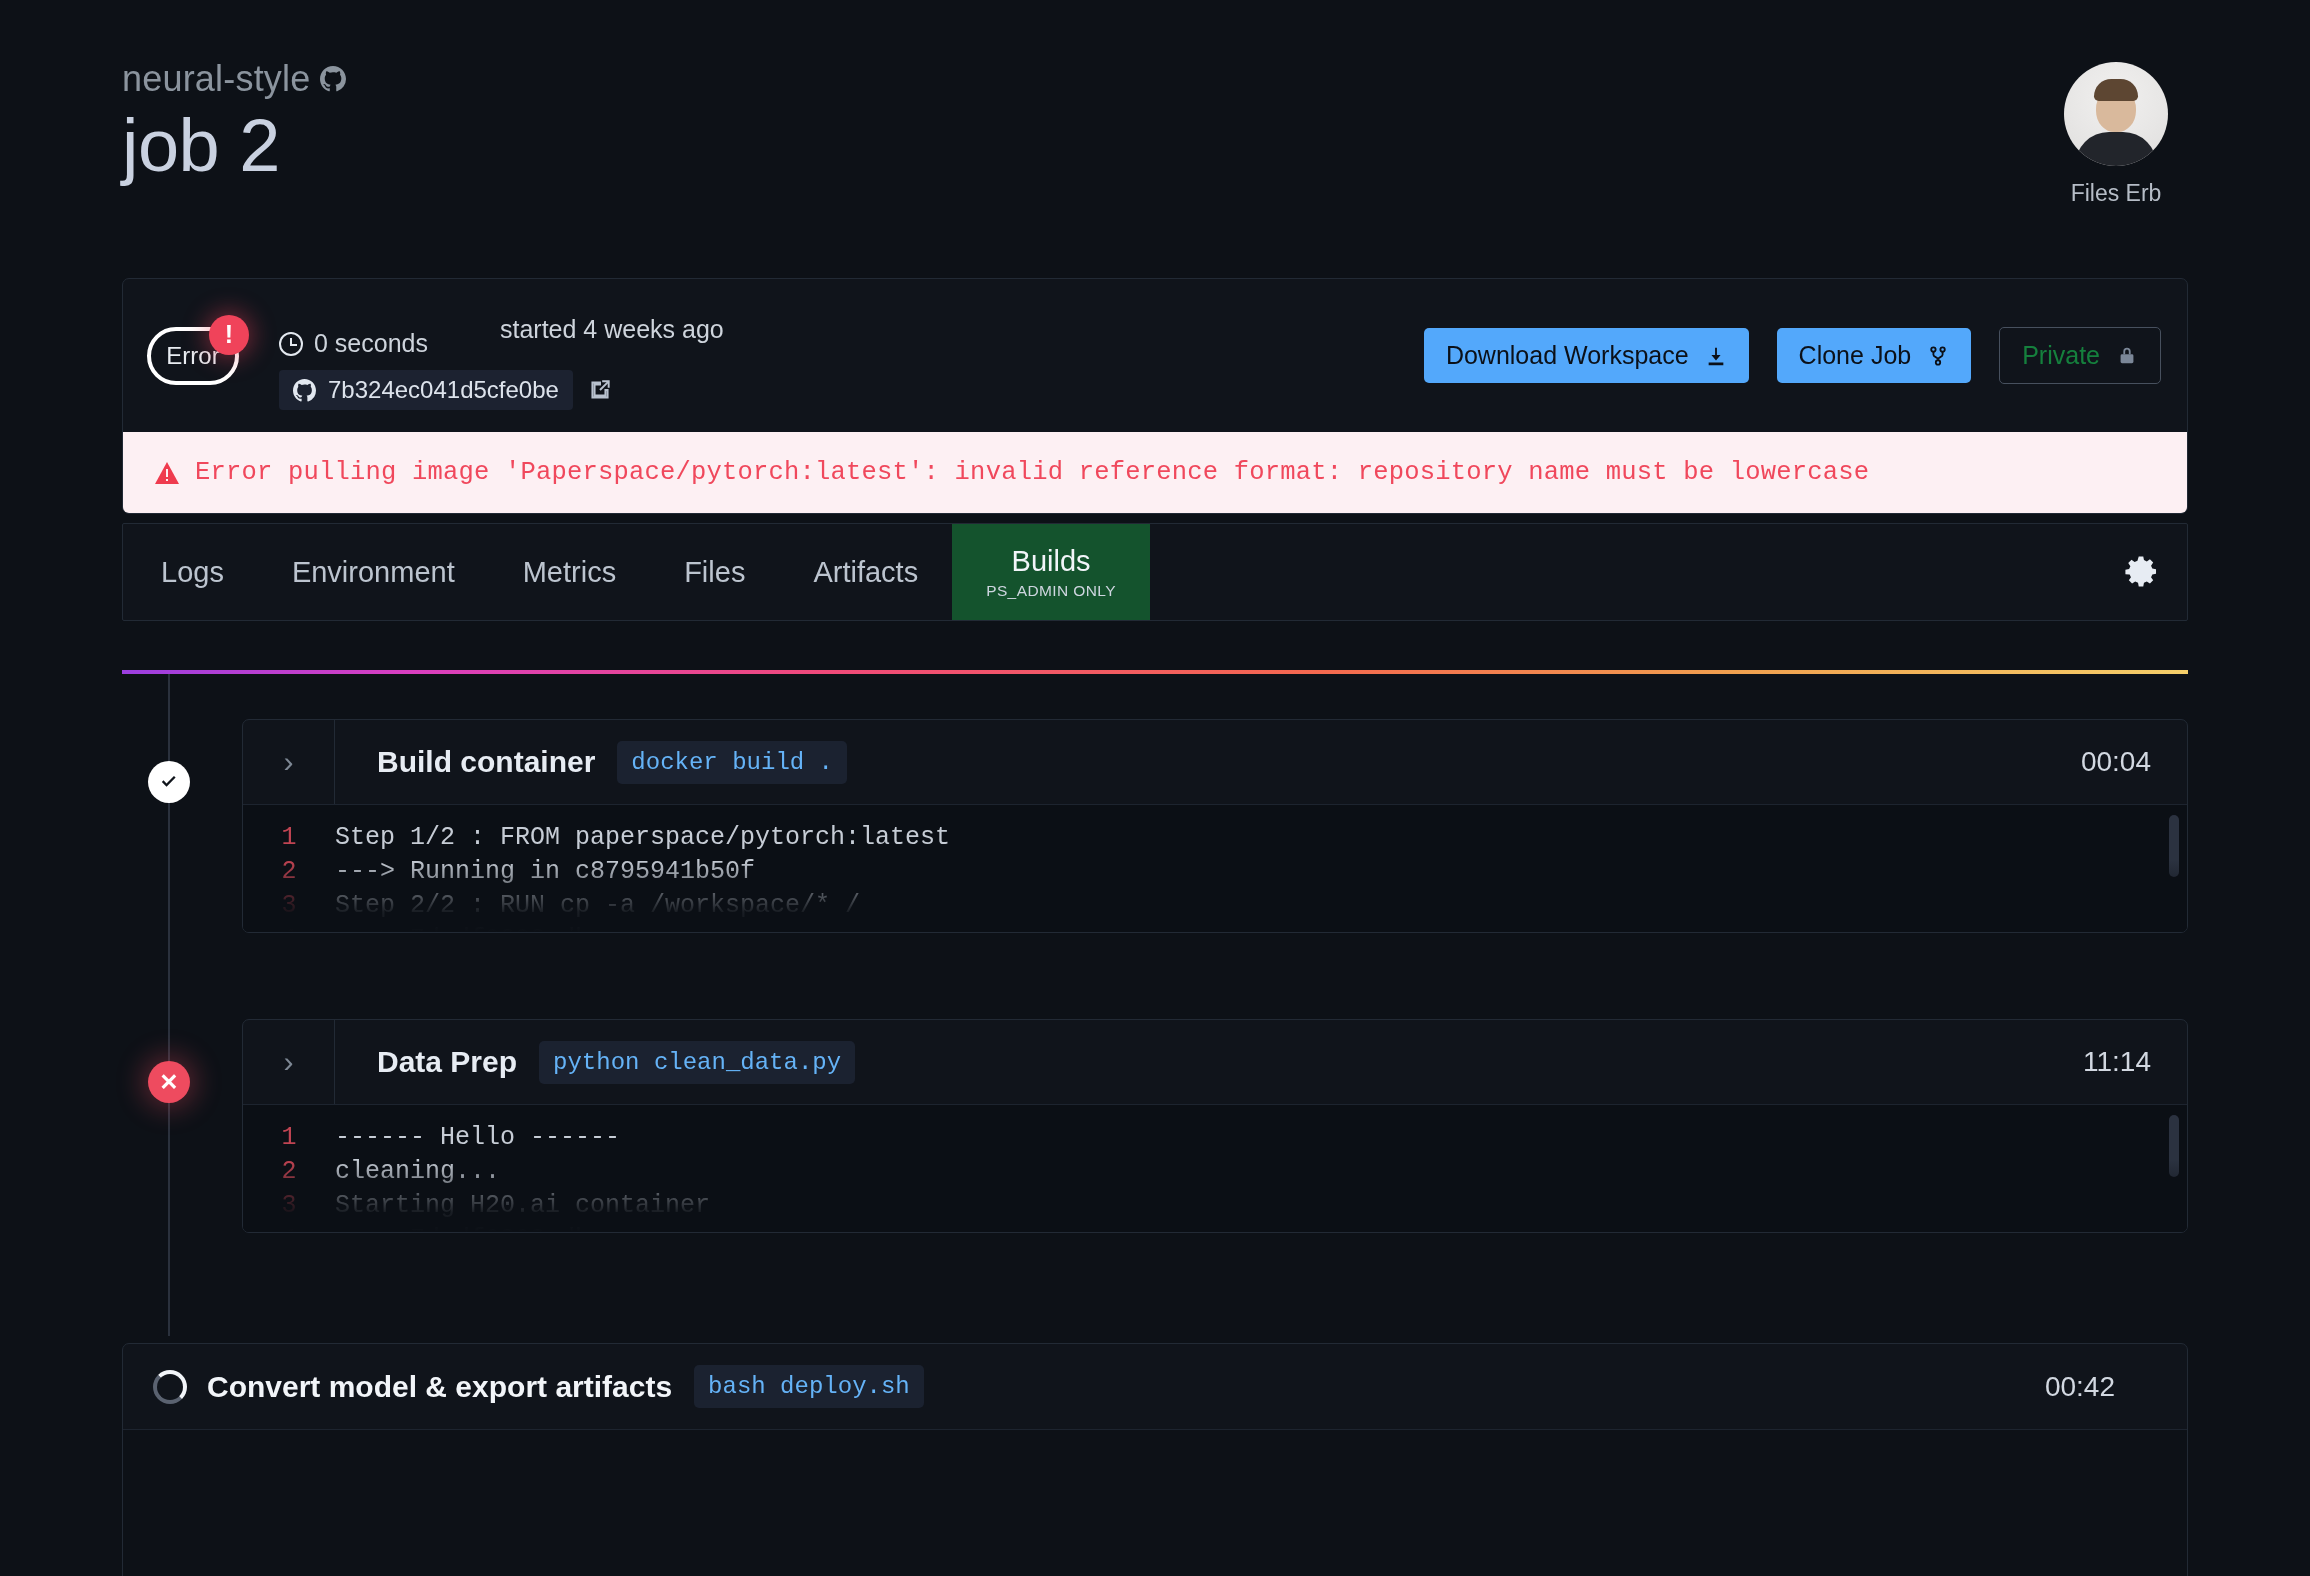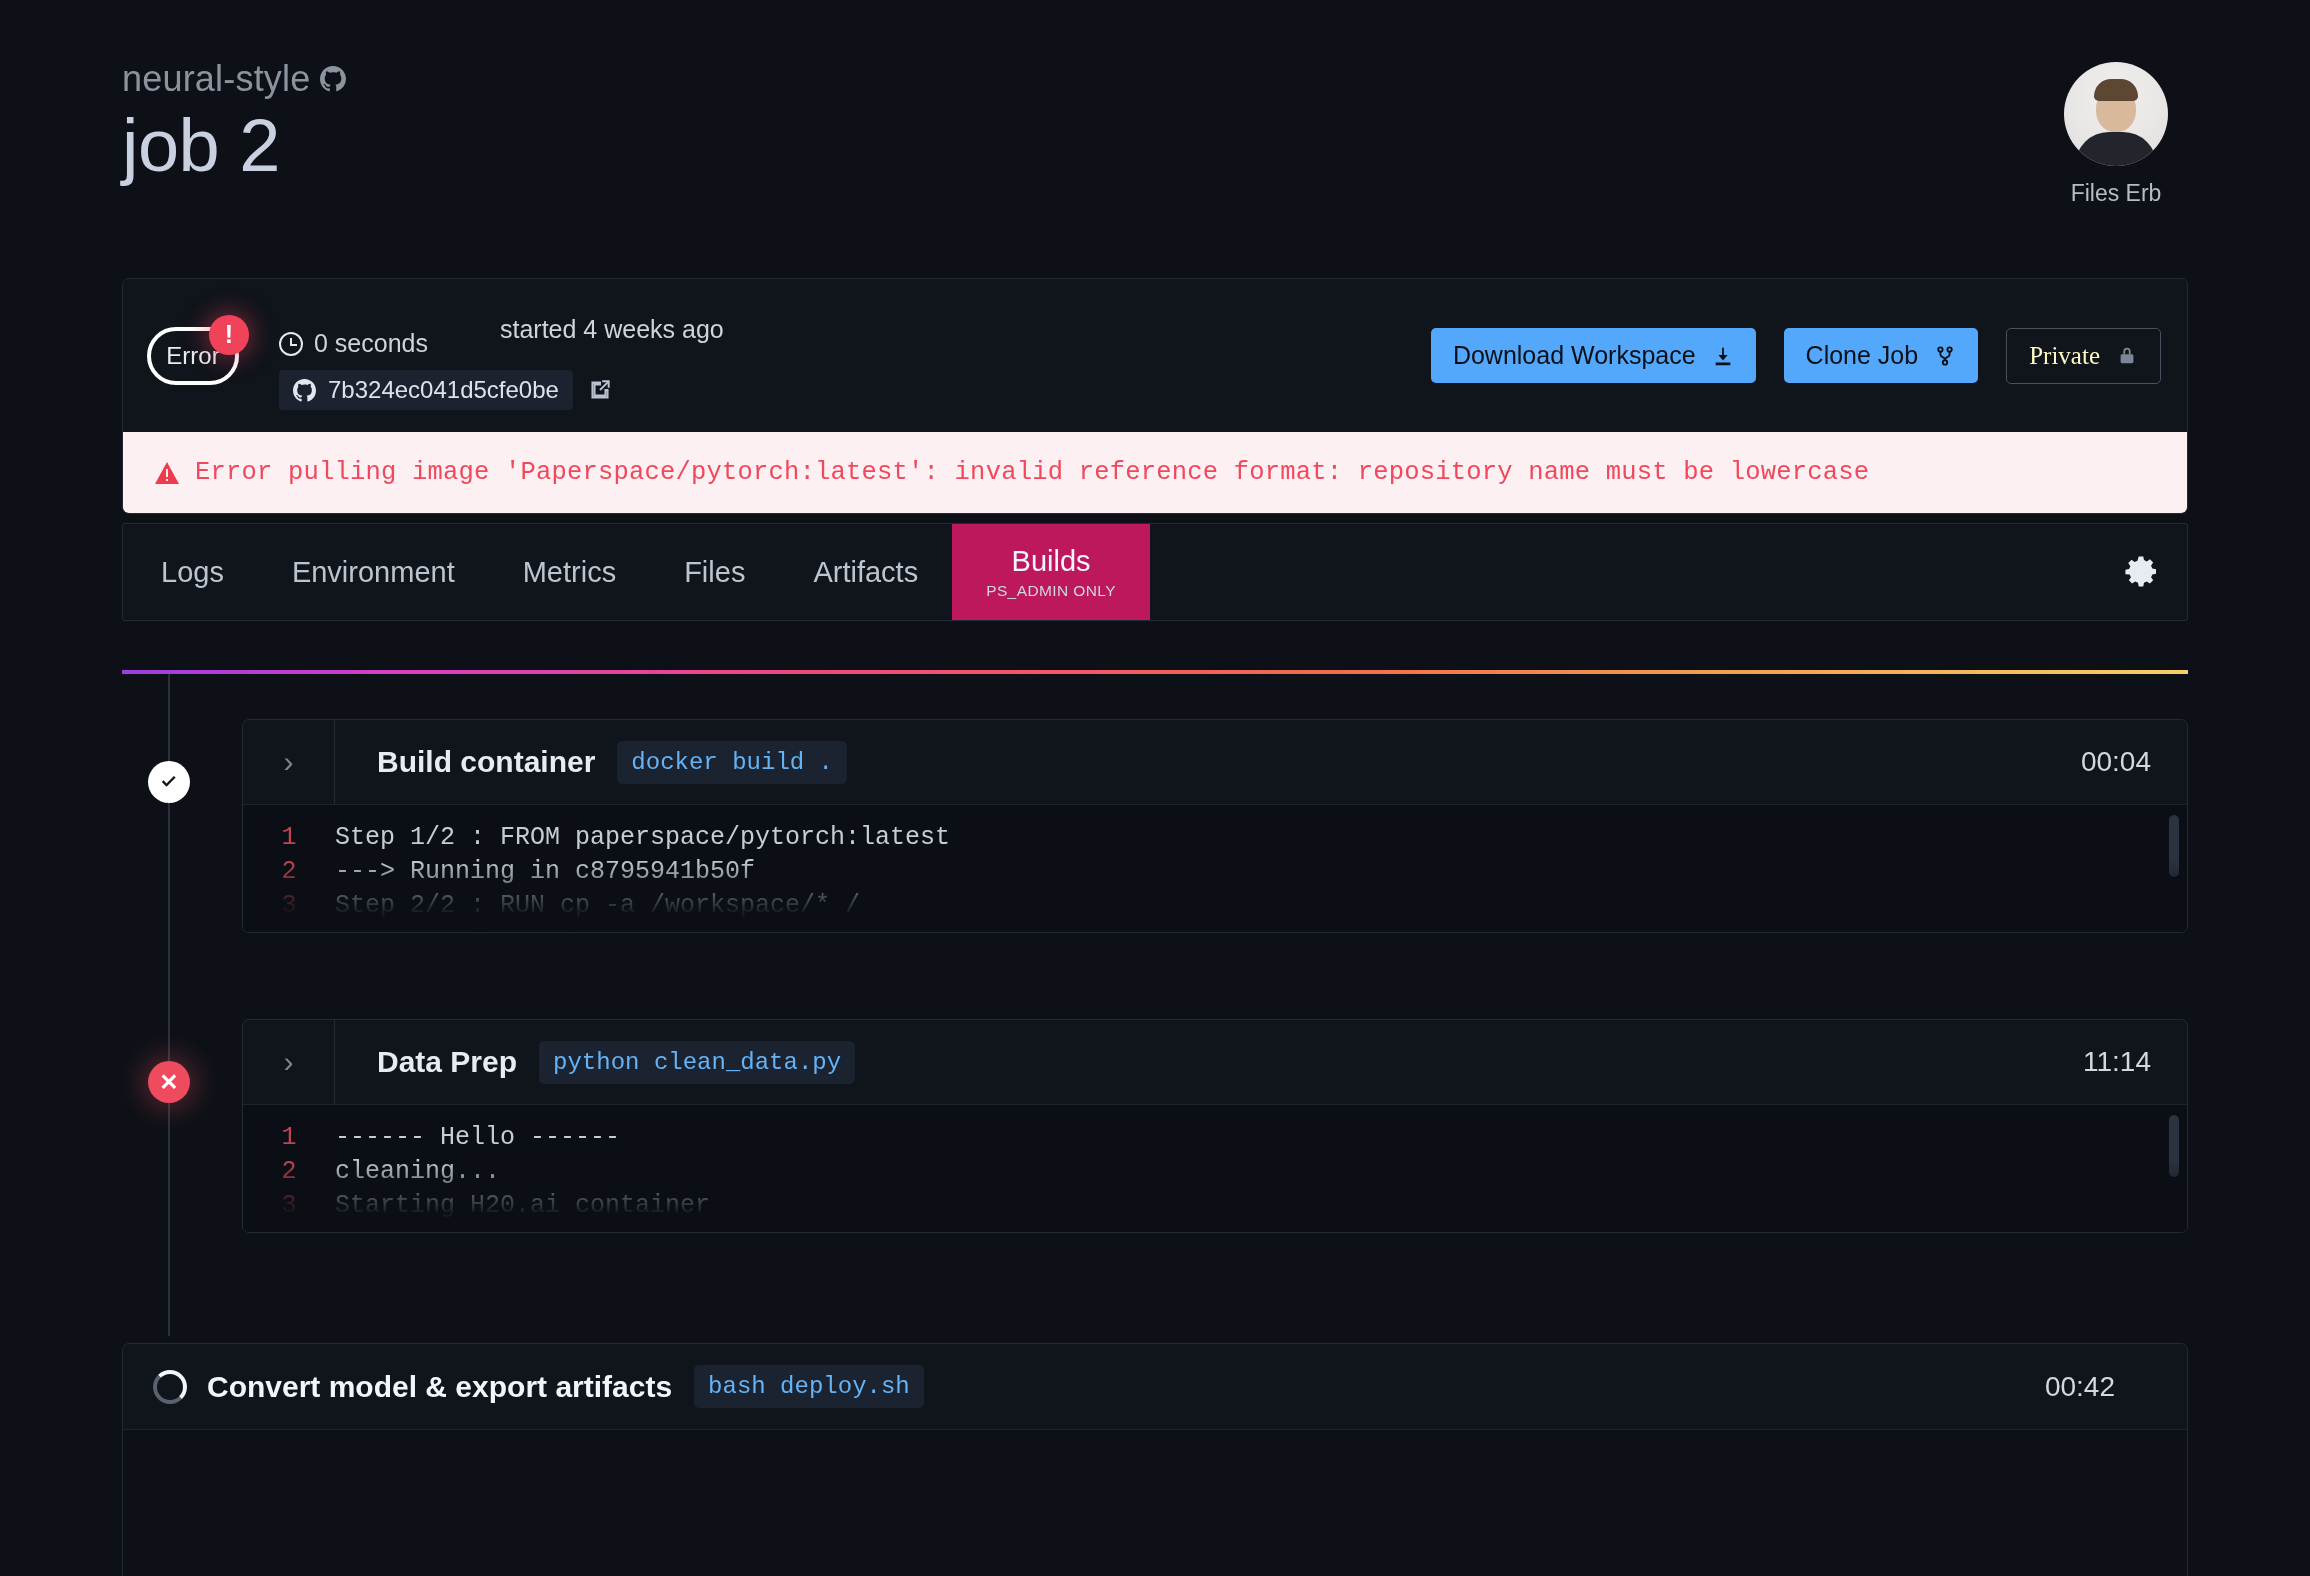--- a/index.html
+++ b/index.html
@@ -58,36 +58,36 @@
   .commit-chip { display: flex; align-items: center; gap: 12px; background: #1c2230;
                  border-radius: 4px; padding: 6px 14px; }
   .gh-small { width: 23px; height: 23px; fill: #e2e8f0; display: block; }
   .commit-hash { font-size: 24px; color: #dde3ec; }
   .ext-link { width: 26px; height: 26px; fill: none; stroke: #b9c2cf; stroke-width: 1.8; }
 
   .actions { margin-left: auto; display: flex; align-items: center; gap: 28px; }
   .btn { display: flex; align-items: center; gap: 16px; font-size: 25px; border-radius: 5px;
          padding: 13px 22px; border: none; cursor: pointer; }
   .btn-primary { background: #53a8fb; color: #0b1018; }
-  .btn-ghost { background: transparent; color: #fef9c3; border: 1.6px solid #47505e; font-family: Liberation Serif, serif; }
+  .btn-ghost { background: transparent; color: #15803d; border: 1.6px solid #47505e; }
   .ico { width: 22px; height: 24px; display: block; }
 
   .err-banner { background: #fdf0f3; padding: 26px 32px; display: flex; align-items: center; gap: 16px; }
   .err-tri { width: 24px; height: 22px; fill: #ef3b4e; flex: none; }
   .err-msg { font-family: "Liberation Mono", monospace; font-size: 25.5px; color: #f0485c;
              white-space: nowrap; letter-spacing: .2px; }
 
   
   .tabbar { position: absolute; left: 122px; top: 523px; width: 2066px; height: 98px;
             background: #10141b; border: 1px solid #222a35; border-radius: 2px;
             display: flex; align-items: stretch; }
   .tab { display: flex; align-items: center; justify-content: center; padding: 0 34px;
          font-size: 29px; color: #bcc4cf; cursor: pointer; }
   .tab.first { padding-left: 38px; }
-  .tab.active { background: #be185d; flex-direction: column; justify-content: center; gap: 4px;
+  .tab.active { background: #14532d; flex-direction: column; justify-content: center; gap: 4px;
                 color: #f2f5f9; border-radius: 0; }
   .tab.active .tab-sub { font-size: 15.5px; color: #cfd6e0; letter-spacing: .4px; }
   .tabs-spacer { flex: 1; }
   .gear-btn { display: flex; align-items: center; justify-content: center; width: 92px; cursor: pointer; }
   .gear { width: 34px; height: 34px; fill: #e7ecf3; }
 
   
   .grad-rule { position: absolute; left: 122px; top: 670px; width: 2066px; height: 4px;
                background: linear-gradient(90deg, #9b3fe0 0%, #d93fc0 14%, #f04a7a 34%,
                            #f4694f 58%, #f0a04f 78%, #f5cf6a 100%); }

